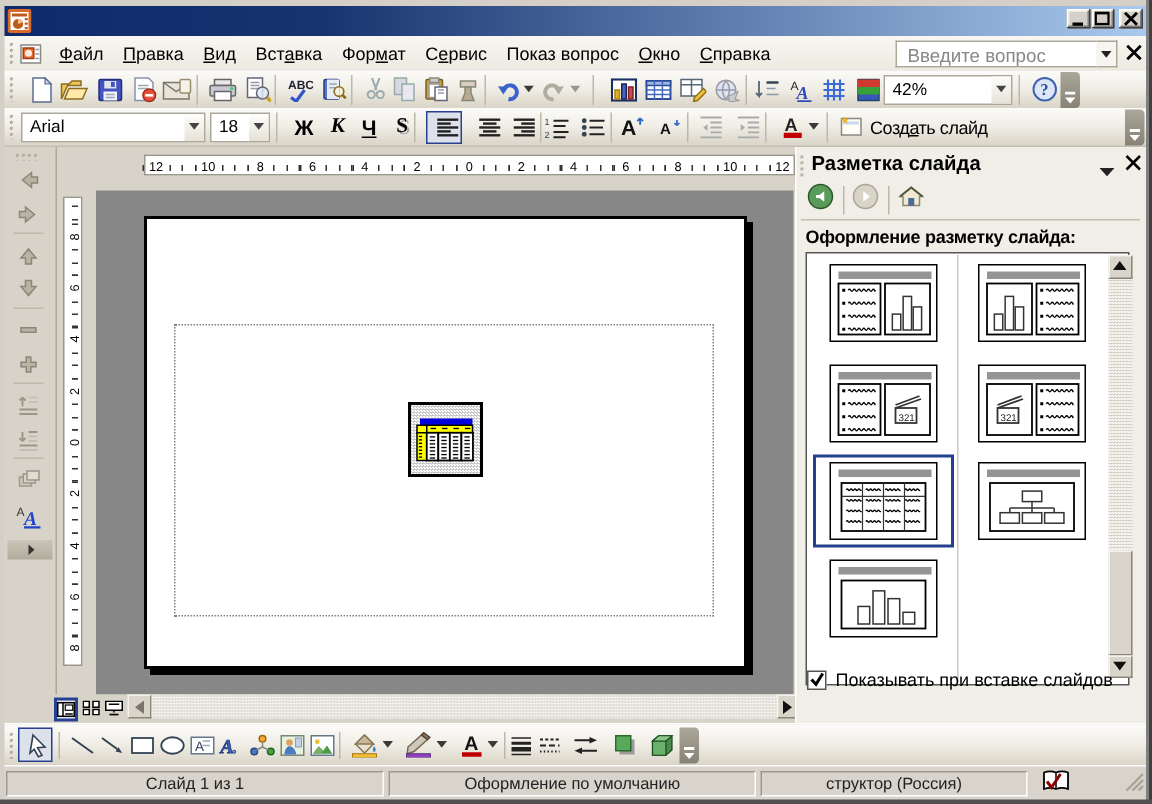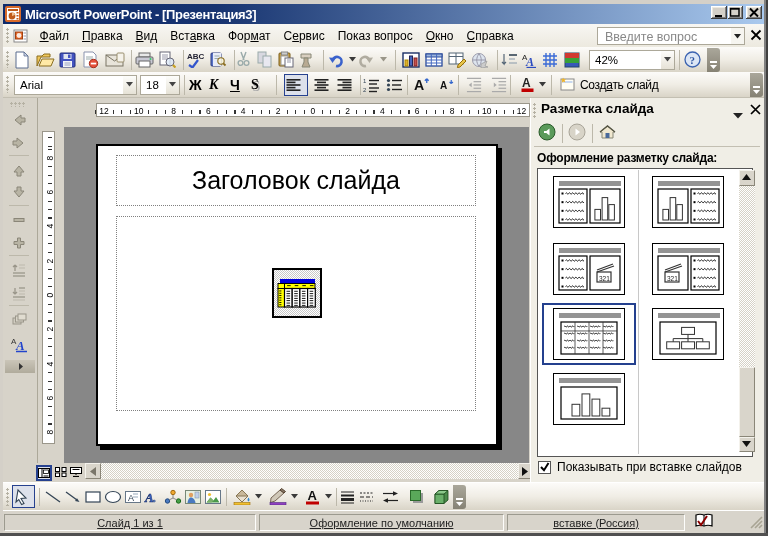--- a/index.html
+++ b/index.html
@@ -7,21 +7,21 @@
 #titlebar{left:3px;top:4px;width:761px;height:20px;background:linear-gradient(to right,#0d2a6b 0%,#173470 28%,#a9c9ee 100%);display:flex;align-items:center;}
 #titlebar .txt{color:#fff;font-weight:bold;font-size:13px;margin-left:4px;white-space:nowrap;letter-spacing:-0.35px;}
 .winbtn{position:absolute;width:15.5px;height:13px;background:#d4d0c8;box-shadow:inset -1px -1px 0 #404040, inset 1px 1px 0 #fff, inset -2px -2px 0 #808080, inset 2px 2px 0 #ece9e0;display:flex;align-items:center;justify-content:center;}
 #menubar{left:3px;top:24px;width:762px;height:23px;background:linear-gradient(to bottom,#f8f7f3,#ece9df);display:flex;align-items:center;font-size:12px;color:#000;}
 #menubar .mi{padding:3px 6.5px;white-space:nowrap;}
 .tbar{background:linear-gradient(to bottom,#fcfbf9 0%,#f0ede5 50%,#d9d4c7 100%);display:flex;align-items:center;}
 #tb1{left:3px;top:47px;width:762px;height:25px;}
 #tb2{left:3px;top:72px;width:762px;height:26px;border-bottom:1px solid #c3bfb2;}
 .grip{width:4px;height:17px;margin:0 2px 0 3px;flex:none;background-image:radial-gradient(circle at 1.5px 1.5px,#b5b1a3 1.1px,transparent 1.2px);background-size:4px 4px;}
 .tsep{width:1px;background:#bcb8aa;flex:none;}
-.ibtn{display:flex;align-items:center;justify-content:flex-start;flex:none;}
+.ibtn{display:flex;align-items:center;justify-content:flex-end;flex:none;}
 .ibtn.sel{border:1.5px solid #26418f;background:#dde1eb;}
 .combo{height:20px;background:#fff;border:1px solid #aca899;display:flex;align-items:center;font-size:11.5px;flex:none;}
 .combo .cdd{margin-left:auto;width:13px;height:18px;display:flex;align-items:center;justify-content:center;background:linear-gradient(to bottom,#fdfdfb,#e6e2d6);}
 #work{left:3px;top:98px;width:762px;height:384px;background:#d7d3c9;}
 #canvas{left:64px;top:127px;width:465px;height:336px;background:#878787;}
 #slide{left:96px;top:144px;width:402px;height:302px;background:#fff;border:2px solid #000;}
 #shadR{left:498px;top:148px;width:4px;height:302px;background:#000;}
 #shadB{left:100px;top:446px;width:402px;height:4px;background:#000;}
 .ph{position:absolute;border:1px dotted #808080;}
 #hruler{left:96px;top:103px;width:434px;height:14px;background:#fff;border:1px solid #9a968a;}
@@ -33,36 +33,35 @@
 #lbar{left:3px;top:98px;width:34px;height:384px;background:#d7d3c9;}
 #lbaredge{left:37px;top:98px;width:1px;height:384px;background:#aca899;}
 #viewrow{left:36px;top:463px;width:495px;height:19px;background:#d7d3c9;display:flex;align-items:flex-start;}
 .vbtn{width:13px;height:14px;margin-top:2px;display:flex;align-items:center;justify-content:center;background:#d7d3c9;flex:none;}
 .scrolltrack{background-image:conic-gradient(#fff 25%,#d6d2c6 0 50%,#fff 0 75%,#d6d2c6 0);background-size:2px 2px;}
 .sbtn{background:#d9d5cb;border:1px solid;border-color:#f4f2ec #8a8678 #8a8678 #f4f2ec;display:flex;align-items:center;justify-content:center;}
 #tpane{left:530px;top:98px;width:234px;height:384px;background:#f0eee6;}
 #tpedge{left:530px;top:98px;width:1px;height:384px;background:#fff;}
 #drawbar{left:3px;top:482px;width:762px;height:28px;border-top:1px solid #fff;display:flex;align-items:center;background:linear-gradient(to bottom,#fcfbf9 0%,#f0ede5 50%,#d9d4c7 100%);}
 #statusbar{left:3px;top:510px;width:762px;height:23px;background:#d8d4cb;font-size:11px;color:#222;}
-.ssec{position:absolute;top:4px;height:17px;border:1px solid;border-color:#9c9a8f #fdfdfb #fdfdfb #9c9a8f;display:flex;align-items:center;justify-content:center;text-decoration:underline;}
+.ssec{position:absolute;top:4px;height:17px;border:1px solid;border-color:#9c9a8f #fdfdfb #fdfdfb #9c9a8f;display:flex;align-items:center;justify-content:center;}
 .menb{display:flex;align-items:center;font-size:12px;white-space:nowrap;flex:none;height:22px;padding:0 4px;}
 u{text-decoration:underline;}
 </style></head><body>
 <div class="abs" id="titlebar">
   <div style="margin-left:2px;width:16px;height:16px;flex:none;"><svg width="16" height="16" viewBox="0 0 16 16" style="">
         <rect x="0" y="0" width="16" height="16" rx="2" fill="#d86a2a"></rect>
         <rect x="2" y="2" width="12" height="12" fill="#fff"></rect>
         <rect x="3" y="3" width="10" height="2" fill="#c05a1a"></rect>
         <circle cx="7" cy="10" r="3.4" fill="#c05a1a"></circle>
         <path d="M7 10V6.6a3.4 3.4 0 013.2 2.2z" fill="#f0c090"></path>
         <rect x="11.5" y="6" width="2" height="1.5" fill="#c05a1a"></rect>
         <rect x="11.5" y="9" width="2" height="1.5" fill="#c05a1a"></rect>
         <rect x="11.5" y="12" width="2" height="1.5" fill="#c05a1a"></rect>
       </svg></div>
-  <div class="txt">Microsoft PowerPoint - [Презентация3]</div>
 </div>
 <div class="abs winbtn" style="left:711px;top:6px;">
     <svg width="14" height="11" viewBox="0 0 14 11" style="">
       <rect x="3" y="8" width="7" height="2.2" fill="#000"></rect>
     </svg>
   </div>
 <div class="abs winbtn" style="left:727.5px;top:6px;">
     <svg width="14" height="11" viewBox="0 0 14 11" style="">
       <rect x="2.5" y="1.5" width="8.5" height="7.5" fill="none" stroke="#000" stroke-width="1.5"></rect>
       <rect x="2.5" y="1" width="8.5" height="1.6" fill="#000"></rect>
@@ -636,23 +635,20 @@
     <div class="vtick" style="top:256.8px;"></div>
     <div class="vnum" style="top:295.1px;">8</div>
     <div class="vtick" style="top:291.1px;"></div>
     <div class="vtick" style="top:5px;"></div>
     <div class="vtick" style="top:14px;"></div>
   </div>
 <div class="abs" id="canvas"></div>
 <div class="abs" id="shadR"></div>
 <div class="abs" id="shadB"></div>
 <div class="abs" id="slide">
-  <div class="ph" style="left:18px;top:9px;width:360px;height:51px;display:flex;align-items:center;justify-content:center;">
-      <span style="font-size:25px;">Заголовок слайда</span>
-    </div>
   <div class="ph" style="left:18px;top:70px;width:360px;height:195px;">
     <div style="position:absolute;left:155px;top:51px;width:50px;height:50px;border:2px solid #000;background:repeating-conic-gradient(#ffffff 0 25%,#c8c8c8 0 50%) 0 0/2px 2px;"><svg width="46" height="46" viewBox="0 0 46 46" style="">
           <rect x="6" y="9" width="35" height="4.5" fill="#0000dd"></rect>
           <rect x="4" y="13.5" width="37" height="5" fill="#ffff00" stroke="#000" stroke-width="1"></rect>
           <line x1="10.5" y1="13.5" x2="10.5" y2="18.5" stroke="#000"></line>
           <rect x="13.1" y="15.2" width="3.6" height="0.9" fill="#000"></rect>
           <rect x="20.7" y="15.2" width="3.6" height="0.9" fill="#000"></rect>
           <rect x="28.3" y="15.2" width="3.6" height="0.9" fill="#000"></rect>
           <rect x="35.9" y="15.2" width="3.6" height="0.9" fill="#000"></rect>
           <rect x="4" y="18.5" width="6.5" height="18.5" fill="#ffff00" stroke="#000" stroke-width="1"></rect>
@@ -950,21 +946,21 @@
       </svg>
     </div>
  <div class="scrolltrack" style="width:15.5px;height:181px;"></div>
  <div style="width:15.5px;height:70px;background:#d9d5cb;border:1px solid;border-color:#f4f2ec #8a8678 #8a8678 #f4f2ec;"></div>
  <div class="sbtn" style="width:15.5px;height:15.5px;">
       <svg width="9" height="7">
         <path d="M4.5 6L0 0h9z" fill="#111"></path>
       </svg>
     </div>
 </div>
-<div class="abs" style="left:538px;top:460px;display:flex;align-items:center;">
+<div class="abs" style="left:538px;top:446px;display:flex;align-items:center;">
  <div style="width:13px;height:13px;background:#fff;border:1px solid #555;display:flex;align-items:center;justify-content:center;">
       <svg width="11" height="11" viewBox="0 0 11 11" style="">
         <path d="M2 5l3 3.2L9.5 1" fill="none" stroke="#000" stroke-width="2"></path>
       </svg>
     </div>
  <span style="font-size:12px;margin-left:6px;">Показывать при вставке слайдов</span>
 </div>
 <div class="abs" id="drawbar">
     <div class="grip" style="height:18px;"></div>
     <div class="ibtn sel" style="width:23px;height:23px;margin-left:0px;">
@@ -1110,21 +1106,21 @@
       <svg width="7" height="9">
         <path d="M0 0h7v2H0z" fill="#fff"></path>
         <path d="M0 4h7L3.5 8z" fill="#fff"></path>
       </svg>
     </div>
   </div>
 <div class="abs" id="statusbar">
   <div style="position:absolute;left:0;top:0;width:762px;height:1px;background:#fff;"></div>
   <div class="ssec" style="left:1px;width:252px;">Слайд 1 из 1</div>
   <div class="ssec" style="left:256px;width:245px;">Оформление по умолчанию</div>
-  <div class="ssec" style="left:504px;width:178px;">вставке (Россия)</div>
+  <div class="ssec" style="left:504px;width:178px;">структор (Россия)</div>
   <div style="position:absolute;left:691px;top:3px;"><svg width="22" height="16" viewBox="0 0 22 16" style="">
         <path d="M2 2q4-1.5 8 0 4-1.5 8 0v11q-4-1.5-8 0-4-1.5-8 0z" fill="#fff" stroke="#000" stroke-width="1.2"></path>
         <line x1="10" y1="2" x2="10" y2="13" stroke="#000"></line>
         <path d="M4 8l3 4 6-9" fill="none" stroke="#8b0000" stroke-width="2"></path>
       </svg></div>
   <div style="position:absolute;right:2px;bottom:2px;"><svg width="13" height="13" viewBox="0 0 13 13" style="">
         <path d="M12 1L1 12M12 5L5 12M12 9L9 12" stroke="#a8a494" stroke-width="1.6"></path>
       </svg></div>
 </div>
 <div class="abs" style="left:764px;top:0;width:2px;height:536px;background:#808080;"></div>

